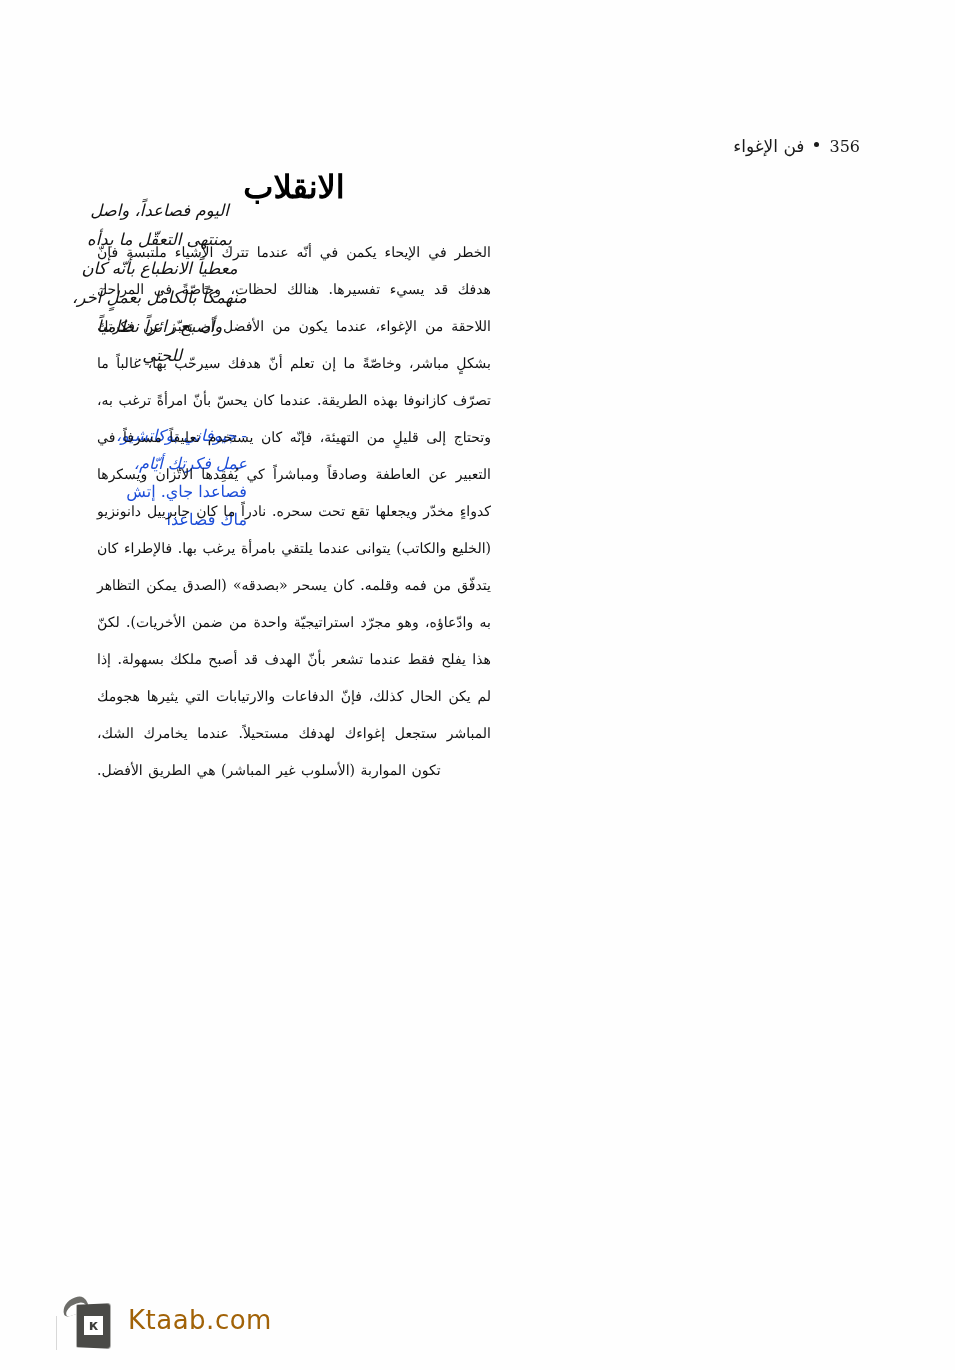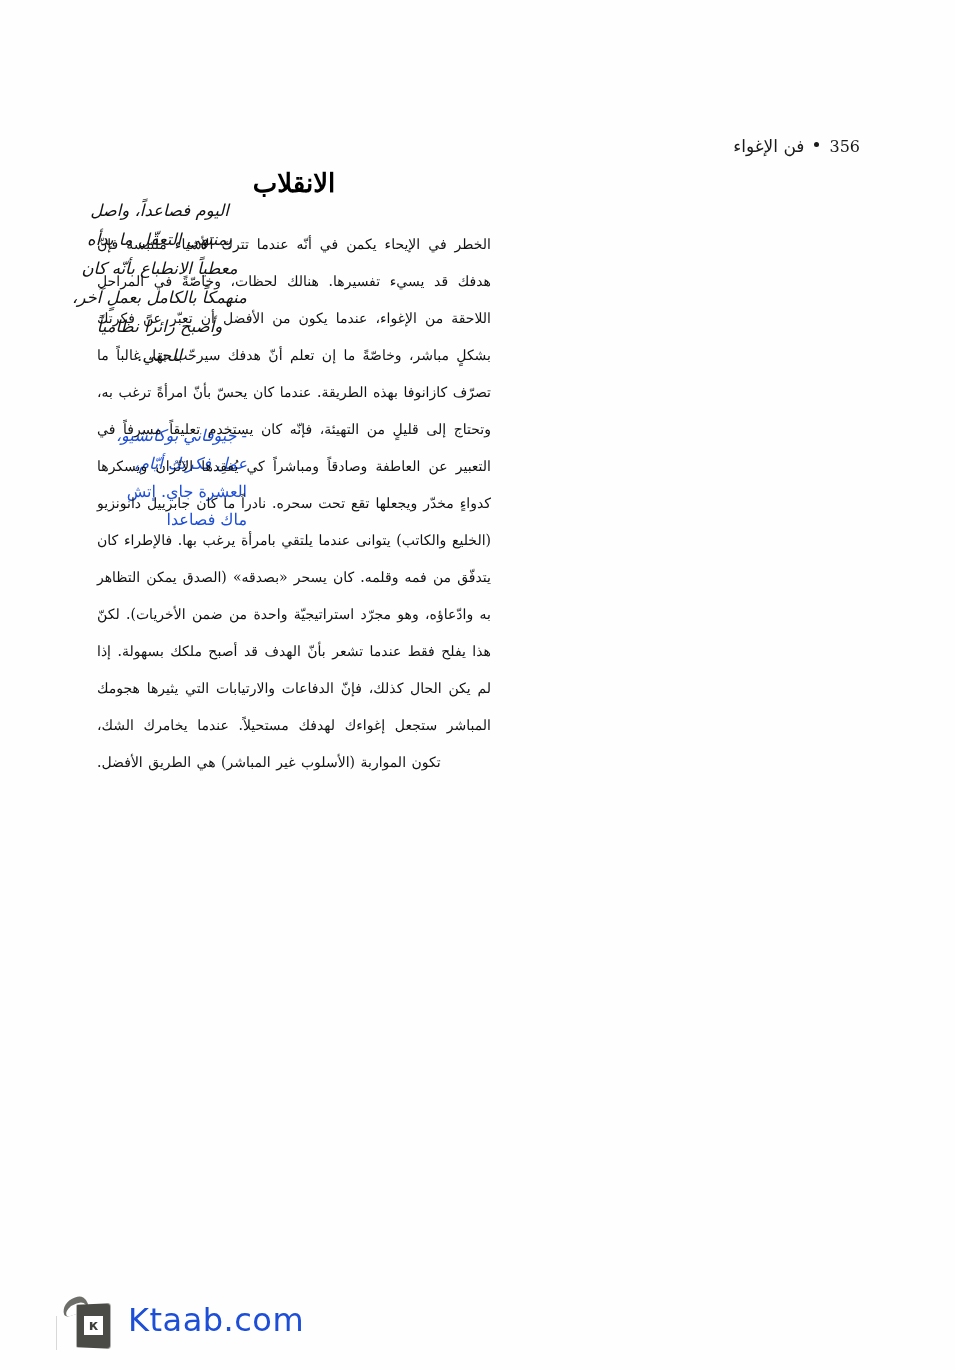--- a/index.html
+++ b/index.html
@@ -64,21 +64,21 @@
     position: absolute;
     top: 168px;
     right: 452px;
     width: 418px;
     direction: rtl;
     text-align: justify;
   }
   .section-title {
     font-family: "DejaVu Serif", "Liberation Serif", serif;
     font-weight: bold;
-    font-size: 26px;
+    font-size: 32px;
     text-align: center;
     margin: 0 0 28px 0;
     letter-spacing: 0px;
     color: #000;
   }
   .body-text {
     font-family: "DejaVu Serif", "Liberation Serif", serif;
     font-size: 14px;
     line-height: 37px;
     text-align: justify;
@@ -180,22 +180,22 @@
     left: 3px;
     top: 12px;
     width: 22px;
     height: 10px;
     background: #ffffff;
     border-radius: 60% 30% 40% 20% / 80% 60% 40% 20%;
     transform: rotate(-18deg);
   }
   .brand-text {
     font-family: "DejaVu Sans", "Liberation Sans", sans-serif;
-    font-size: 32px;
-    color: #1d4ed8;
+    font-size: 26px;
+    color: #a16207;
     letter-spacing: 0.5px;
   }
   .edge-tick {
     position: absolute;
     left: 56px;
     bottom: 20px;
     width: 1px;
     height: 34px;
     background: #d8d8d8;
   }
@@ -209,21 +209,21 @@
     <span class="folio">356</span>
     <span class="sep-dot"></span>
     <span class="book-title">فن الإغواء</span>
   </div>
 
   <div class="side-col">
     <p class="side-quote">اليوم فصاعداً، واصل بمنتهى التعقّل ما بدأه معطياً الانطباع بأنّه كان منهمكاً بالكامل بعملٍ آخر، وأصبح زائراً نظامياً للحتي.</p>
     <p class="side-attrib">
       <span class="attrib-line">- جيوفاني بوكاتشيو،</span>
       <span class="attrib-line">عمل فكرتك أيّام،</span>
-      <span class="attrib-line upright">العشرة جاي. إتش</span>
+      <span class="attrib-line upright">فصاعدا جاي. إتش</span>
       <span class="attrib-line upright">ماك فصاعدا</span>
     </p>
   </div>
 
   <div class="main-col">
     <h1 class="section-title">الانقلاب</h1>
     <p class="body-text last-line-center">الخطر في الإيحاء يكمن في أنّه عندما تترك الأشياء ملتبسة فإنّ هدفك قد يسيء تفسيرها. هنالك لحظات، وخاصّةً في المراحل اللاحقة من الإغواء، عندما يكون من الأفضل أن تعبّر عن فكرتك بشكلٍ مباشر، وخاصّةً ما إن تعلم أنّ هدفك سيرحّب بها، غالباً ما تصرّف كازانوفا بهذه الطريقة. عندما كان يحسّ بأنّ امرأةً ترغب به، وتحتاج إلى قليلٍ من التهيئة، فإنّه كان يستخدم تعليقاً مسرفاً في التعبير عن العاطفة وصادقاً ومباشراً كي يُفقِدها الاتّزان ويسكرها كدواءٍ مخدّر ويجعلها تقع تحت سحره. نادراً ما كان جابرييل دانونزيو (الخليع والكاتب) يتوانى عندما يلتقي بامرأة يرغب بها. فالإطراء كان يتدفّق من فمه وقلمه. كان يسحر «بصدقه» (الصدق يمكن التظاهر به وادّعاؤه، وهو مجرّد استراتيجيّة واحدة من ضمن الأخريات). لكنّ هذا يفلح فقط عندما تشعر بأنّ الهدف قد أصبح ملكك بسهولة. إذا لم يكن الحال كذلك، فإنّ الدفاعات والارتيابات التي يثيرها هجومك المباشر ستجعل إغواءك لهدفك مستحيلاً. عندما يخامرك الشك، تكون المواربة (الأسلوب غير المباشر) هي الطريق الأفضل.</p>
   </div>
 
   <div class="edge-tick"></div>

